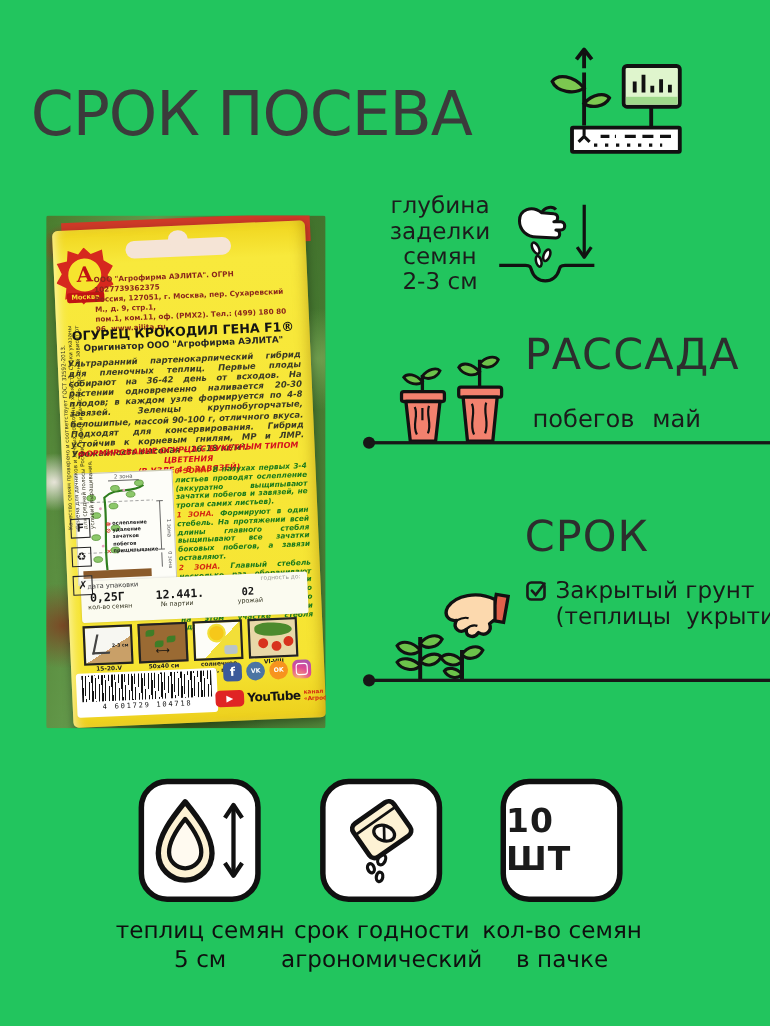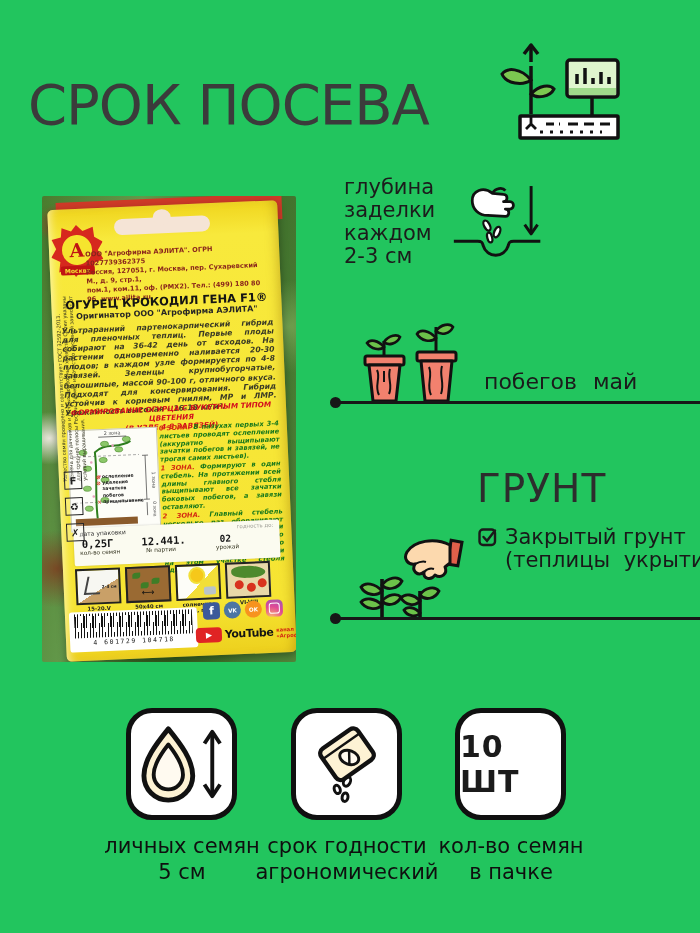--- a/index.html
+++ b/index.html
@@ -4,21 +4,21 @@
 <style>
   html,body{margin:0;padding:0;}
   body{font-family:"DejaVu Sans","Liberation Sans",sans-serif;background:#ffffff;}
   .stage{position:relative;width:700px;height:933px;background:#22c55e;overflow:hidden;}
   .abs{position:absolute;}
 
   
   .page-title{left:28px;top:72px;font-size:56px;font-weight:500;letter-spacing:-1px;color:#3b3b3b;white-space:nowrap;}
 
   
-  .depth-block{left:344px;top:176px;width:112px;text-align:left;font-size:21px;line-height:23px;color:#1c1c1c;font-weight:500;}
+  .depth-block{left:344px;top:176px;width:112px;text-align:center;font-size:21px;line-height:23px;color:#1c1c1c;font-weight:500;}
   .sec-title{font-size:39px;font-weight:400;color:#2d2d2d;letter-spacing:1px;white-space:nowrap;}
   .months{font-size:22px;color:#1b1b1b;font-weight:500;white-space:nowrap;}
   .hline{height:3px;background:#171717;}
   .hdot{width:11px;height:11px;border-radius:50%;background:#171717;}
   .check-row{left:477px;top:526px;display:flex;gap:7px;}
   .check-text{font-size:21px;line-height:23px;color:#191919;font-weight:500;white-space:nowrap;}
 
   
   .bbox{width:101px;height:102px;border:5px solid #101010;border-radius:26px;background:#fff;display:flex;align-items:center;justify-content:center;}
   .bcap{text-align:center;font-size:21px;line-height:26px;color:#0f0f0f;font-weight:500;}
@@ -132,53 +132,54 @@
     <rect x="30" y="76" width="98" height="22" rx="1" fill="#ffffff" stroke="#111" stroke-width="3.5"></rect>
     <path d="M41,76 L41,84 M36,89 L41,84 L46,89" fill="none" stroke="#111" stroke-width="2.8"></path>
     <line x1="56" y1="84" x2="70" y2="84" stroke="#111" stroke-width="3" stroke-dasharray="8 5"></line>
     <line x1="78" y1="84" x2="120" y2="84" stroke="#111" stroke-width="3" stroke-dasharray="10 6"></line>
     <line x1="50" y1="92" x2="112" y2="92" stroke="#111" stroke-width="3" stroke-dasharray="3 7"></line>
   </svg>
 
   <div class="abs depth-block">
     <div>глубина</div>
     <div>заделки</div>
-    <div>каждом</div>
+    <div>семян</div>
     <div>2-3 см</div>
   </div>
   <svg class="abs" style="left:452px;top:178px;" width="92" height="86" viewBox="0 0 100 92">
     <path d="M44,16 C34,8 22,13 22,24 C22,33 29,40 39,40 L58,41 C63,41 63,33 58,33 L63,33 C68,33 68,25 63,25 L56,25 C61,25 61,17 56,17 Z" fill="#fff" stroke="#111" stroke-width="3" stroke-linejoin="round"></path>
     <path d="M44,16 C47,10 55,9 58,13" fill="none" stroke="#111" stroke-width="3"></path>
     <ellipse cx="38" cy="51" rx="3" ry="6" fill="#fff" stroke="#111" stroke-width="2.5" transform="rotate(-28 38 51)"></ellipse>
     <ellipse cx="49" cy="58" rx="3" ry="6" fill="#fff" stroke="#111" stroke-width="2.5" transform="rotate(22 49 58)"></ellipse>
     <ellipse cx="41" cy="64" rx="2.6" ry="5.4" fill="#fff" stroke="#111" stroke-width="2.5" transform="rotate(-15 41 64)"></ellipse>
     <line x1="86" y1="8" x2="86" y2="58" stroke="#111" stroke-width="3.2"></line>
     <polyline points="79,50 86,60 93,50" fill="none" stroke="#111" stroke-width="3.2" stroke-linejoin="round"></polyline>
     <path d="M2,68 H28 C33,68 33,70 34,73 A14,14 0 0 0 61,73 C62,70 62,68 67,68 H96" fill="none" stroke="#111" stroke-width="3.2"></path>
   </svg>
 
+  <div class="abs sec-title" style="left:477px;top:300px;">РАССАДА</div>
   <div class="abs months" style="left:484px;top:369px;word-spacing:9px;">побегов май</div>
   <svg class="abs" style="left:363px;top:322px;" width="100" height="82" viewBox="0 0 100 82">
     <path d="M21,34 C21,28 21,24 21,19" fill="none" stroke="#111" stroke-width="3"></path>
     <path d="M21,25 C15,18 7,17 4,21 C8,27 17,29 21,25 Z" fill="#6cc24a" stroke="#111" stroke-width="2.6"></path>
     <path d="M21,20 C26,13 34,12 37,15 C34,22 25,24 21,20 Z" fill="#6cc24a" stroke="#111" stroke-width="2.6"></path>
     <rect x="2" y="34" width="39" height="9" rx="2" fill="#f2816e" stroke="#111" stroke-width="3"></rect>
     <path d="M6,43 L10,79 L33,79 L37,43 Z" fill="#f2816e" stroke="#111" stroke-width="3" stroke-linejoin="round"></path>
     <path d="M14,48 C18,56 11,64 16,73 M27,47 C24,56 30,63 26,72 M21,49 L21,60" fill="none" stroke="#111" stroke-width="2"></path>
     <path d="M73,30 C73,22 73,13 73,5" fill="none" stroke="#111" stroke-width="3"></path>
     <path d="M73,16 C66,8 57,7 54,12 C58,19 68,21 73,16 Z" fill="#6cc24a" stroke="#111" stroke-width="2.6"></path>
     <path d="M73,9 C78,2 87,1 90,5 C87,12 78,14 73,9 Z" fill="#6cc24a" stroke="#111" stroke-width="2.6"></path>
     <rect x="54" y="30" width="39" height="9" rx="2" fill="#f2816e" stroke="#111" stroke-width="3"></rect>
     <path d="M58,39 L62,79 L85,79 L89,39 Z" fill="#f2816e" stroke="#111" stroke-width="3" stroke-linejoin="round"></path>
     <path d="M66,45 C70,54 63,63 68,73 M79,44 C76,54 82,61 78,72" fill="none" stroke="#111" stroke-width="2"></path>
   </svg>
   <div class="abs hdot" style="left:330px;top:397px;"></div>
   <div class="abs hline" style="left:336px;top:401px;width:364px;"></div>
 
-  <div class="abs sec-title" style="left:477px;top:466px;">ГРУНТ</div>
+  <div class="abs sec-title" style="left:477px;top:466px;">СРОК</div>
   <div class="abs check-row">
     <svg width="21" height="21" viewBox="0 0 21 21">
       <rect x="2.5" y="3.5" width="15.5" height="15.5" rx="3.5" fill="none" stroke="#1a1a1a" stroke-width="2.4"></rect>
       <path d="M6.5,11 L10,14.8 L18,4.5" fill="none" stroke="#1a1a1a" stroke-width="2.4" stroke-linecap="round"></path>
     </svg>
     <div class="check-text">
       <div>Закрытый грунт</div>
       <div style="word-spacing:7px;">(теплицы укрытия)</div>
     </div>
   </div>
@@ -381,21 +382,21 @@
       <ellipse cx="42" cy="62" rx="3.4" ry="5" fill="none" stroke="#111" stroke-width="3" transform="rotate(25 42 62)"></ellipse>
       <ellipse cx="32" cy="70" rx="3" ry="4.4" fill="none" stroke="#111" stroke-width="3" transform="rotate(-20 32 70)"></ellipse>
       <ellipse cx="40" cy="78" rx="3" ry="4.4" fill="none" stroke="#111" stroke-width="3" transform="rotate(10 40 78)"></ellipse>
     </svg>
   </div>
   <div class="abs bbox" style="left:455px;top:708px;">
     <div class="count-value">10 ШТ</div>
   </div>
 
   <div class="abs bcap" style="left:87px;top:833px;width:190px;">
-    <div>личных семян</div>
+    <div>теплиц семян</div>
     <div>5 см</div>
   </div>
   <div class="abs bcap" style="left:252px;top:833px;width:190px;">
     <div>срок годности</div>
     <div>агрономический</div>
   </div>
   <div class="abs bcap" style="left:416px;top:833px;width:190px;">
     <div>кол-во семян</div>
     <div>в пачке</div>
   </div>

